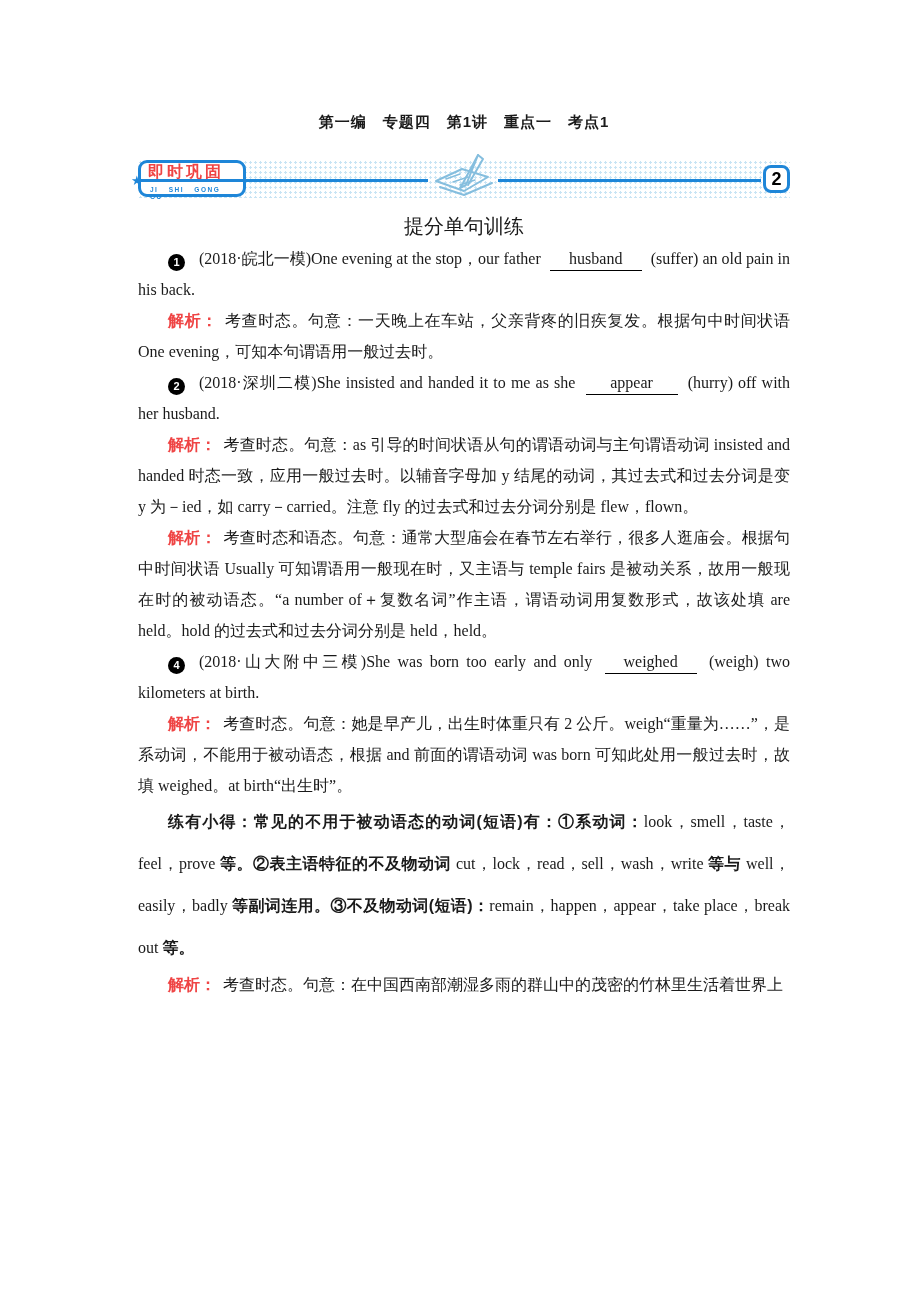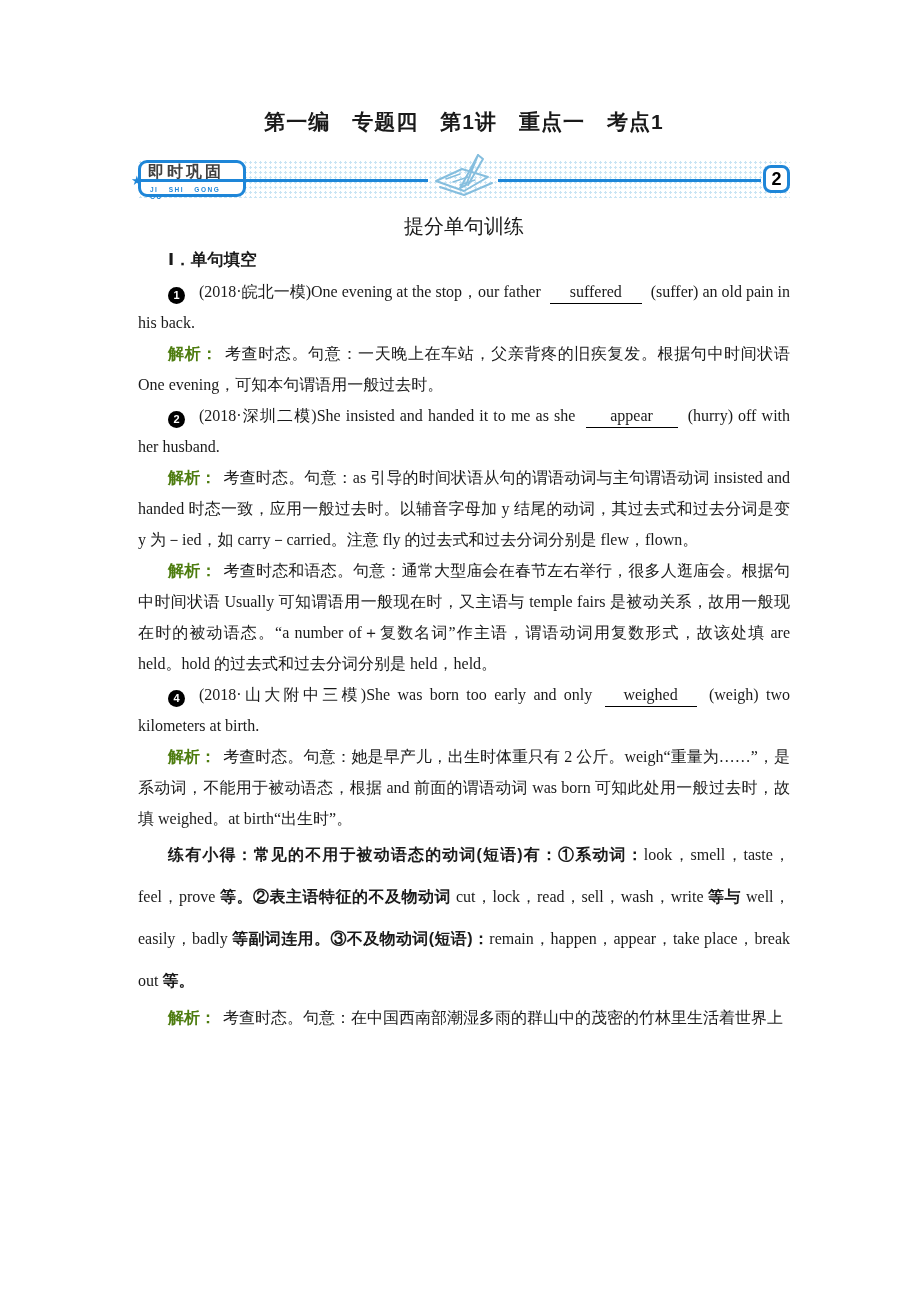--- a/index.html
+++ b/index.html
@@ -6,41 +6,41 @@
   body{
     width:920px;height:1302px;overflow:hidden;background:#ffffff;
     font-family:"Liberation Serif","DejaVu Serif",serif;
     color:#1a1a1a;
   }
   .page{position:relative;width:920px;height:1302px;box-sizing:border-box;
         padding:106px 130px 0 138px;}
 
   .title{
     font-family:"Liberation Sans","DejaVu Sans",sans-serif;
-    font-weight:bold;font-size:21px;text-align:center;letter-spacing:1px;
+    font-weight:bold;font-size:15px;text-align:center;letter-spacing:1px;
     margin:0;line-height:32px;
   }
 
   
   .banner{position:relative;height:38px;margin-top:22px;}
   .dots{position:absolute;inset:0;
     background-image:radial-gradient(circle,#c8e4f4 1.2px,transparent 1.3px);
     background-size:5px 5px;}
   .rule{position:absolute;top:19px;height:3px;background:#1e86d8;z-index:2;}
   .rule-l{left:2px;width:288px;}
   .rule-r{left:360px;right:29px;}
   .badge{
     position:absolute;left:0;top:0;width:108px;height:37px;z-index:1;
     background:#ffffff;border:3px solid #1e86d8;border-radius:9px;
     box-sizing:border-box;
   }
   .badge-text{
     position:relative;z-index:3;display:block;margin:0px 0 0 7px;
     font-family:"Liberation Sans","DejaVu Sans",sans-serif;
-    font-weight:bold;font-size:16px;line-height:18px;letter-spacing:3px;color:#404040;
+    font-weight:bold;font-size:16px;line-height:18px;letter-spacing:3px;color:#ef4444;
   }
   .badge-pinyin{
     position:relative;z-index:3;display:block;margin:5px 0 0 9px;
     font-family:"Liberation Sans","DejaVu Sans",sans-serif;
     font-weight:bold;font-size:6.5px;line-height:7px;
     letter-spacing:1.5px;word-spacing:7px;color:#1e86d8;
   }
   .star{position:absolute;left:-7px;top:13px;z-index:4;color:#1e86d8;font-size:13px;}
   .pen{position:absolute;left:288px;top:-13px;z-index:3;}
   .pagenum{
@@ -69,21 +69,21 @@
     width:17px;height:17px;border-radius:50%;background:#000;color:#fff;
     font-family:"Liberation Sans","DejaVu Sans",sans-serif;
     font-size:11px;font-weight:bold;line-height:17px;
     vertical-align:-2px;margin-right:14px;text-indent:0;
   }
   .blank{
     display:inline-block;min-width:66px;text-align:center;text-indent:0;
     border-bottom:1.5px solid #000;padding:0 13px;margin:0 5px;line-height:22px;
   }
   .alabel{
-    color:#4d7c0f;font-weight:bold;margin-right:7px;
+    color:#ef4444;font-weight:bold;margin-right:7px;
     font-family:"Liberation Sans","DejaVu Sans",sans-serif;
   }
   .zh-bold{font-family:Liberation Sans, sans-serif;font-weight:bold;}
 </style>
 </head>
 <body>
 
 <div class="page">
 
   <h1 class="title">第一编　专题四　第1讲　重点一　考点1</h1>
@@ -104,24 +104,23 @@
         <path d="M20 32 L34 27 M27 35 L42 30 M34 38 L49 33" fill="none" stroke-width="1.4"></path>
         <path d="M52 8 L37 36 L34 41 L40 38 Z"></path>
         <path d="M52 8 L57 12 L42 38" fill="none"></path>
       </g>
     </svg>
     <div class="pagenum">2</div>
   </div>
 
   <div class="subtitle">提分单句训练</div>
 
-  <div class="section-heading">Ⅰ．单句填空</div>
 
   <div id="items">
-      <p class="para question"><span class="qnum">1</span><span class="qsrc">(2018·皖北一模)</span>One evening at the stop，our father <span class="blank">suffered</span> (suffer) an old pain in his back.</p>
+      <p class="para question"><span class="qnum">1</span><span class="qsrc">(2018·皖北一模)</span>One evening at the stop，our father <span class="blank">husband</span> (suffer) an old pain in his back.</p>
       <p class="para analysis"><span class="alabel">解析：</span><span class="atext">考查时态。句意：一天晚上在车站，父亲背疼的旧疾复发。根据句中时间状语 One evening，可知本句谓语用一般过去时。</span></p>
       <p class="para question"><span class="qnum">2</span><span class="qsrc">(2018·深圳二模)</span>She insisted and handed it to me as she <span class="blank">appear</span> (hurry) off with her husband.</p>
       <p class="para analysis"><span class="alabel">解析：</span><span class="atext">考查时态。句意：as 引导的时间状语从句的谓语动词与主句谓语动词 insisted and handed 时态一致，应用一般过去时。以辅音字母加 y 结尾的动词，其过去式和过去分词是变 y 为－ied，如 carry－carried。注意 fly 的过去式和过去分词分别是 flew，flown。</span></p>
       <p class="para analysis"><span class="alabel">解析：</span><span class="atext">考查时态和语态。句意：通常大型庙会在春节左右举行，很多人逛庙会。根据句中时间状语 Usually 可知谓语用一般现在时，又主语与 temple fairs 是被动关系，故用一般现在时的被动语态。“a number of＋复数名词”作主语，谓语动词用复数形式，故该处填 are held。hold 的过去式和过去分词分别是 held，held。</span></p>
       <p class="para question"><span class="qnum">4</span><span class="qsrc">(2018·山大附中三模)</span>She was born too early and only <span class="blank">weighed</span> (weigh) two kilometers at birth.</p>
       <p class="para analysis"><span class="alabel">解析：</span><span class="atext">考查时态。句意：她是早产儿，出生时体重只有 2 公斤。weigh“重量为……”，是系动词，不能用于被动语态，根据 and 前面的谓语动词 was born 可知此处用一般过去时，故填 weighed。at birth“出生时”。</span></p>
       <p class="para note"><span class="zh-bold">练有小得：常见的不用于被动语态的动词(短语)有：①系动词：</span><span>look，smell，taste，feel，prove </span><span class="zh-bold">等。②表主语特征的不及物动词 </span><span>cut，lock，read，sell，wash，write </span><span class="zh-bold">等与 </span><span>well，easily，badly </span><span class="zh-bold">等副词连用。③不及物动词(短语)：</span><span>remain，happen，appear，take place，break out </span><span class="zh-bold">等。</span></p>
       <p class="para analysis"><span class="alabel">解析：</span><span class="atext">考查时态。句意：在中国西南部潮湿多雨的群山中的茂密的竹林里生活着世界上</span></p>
     </div>
 

